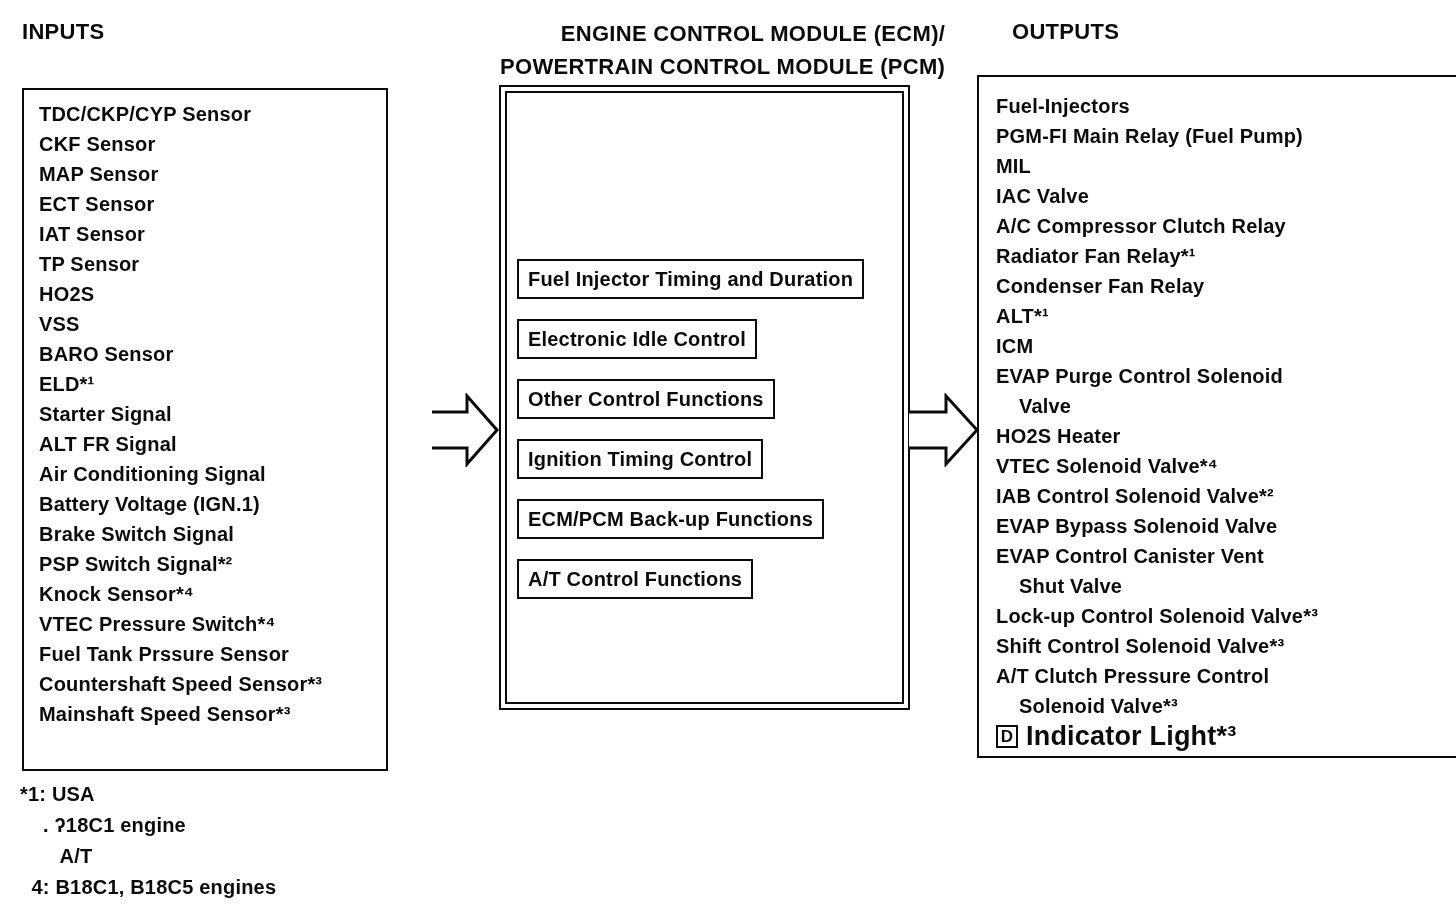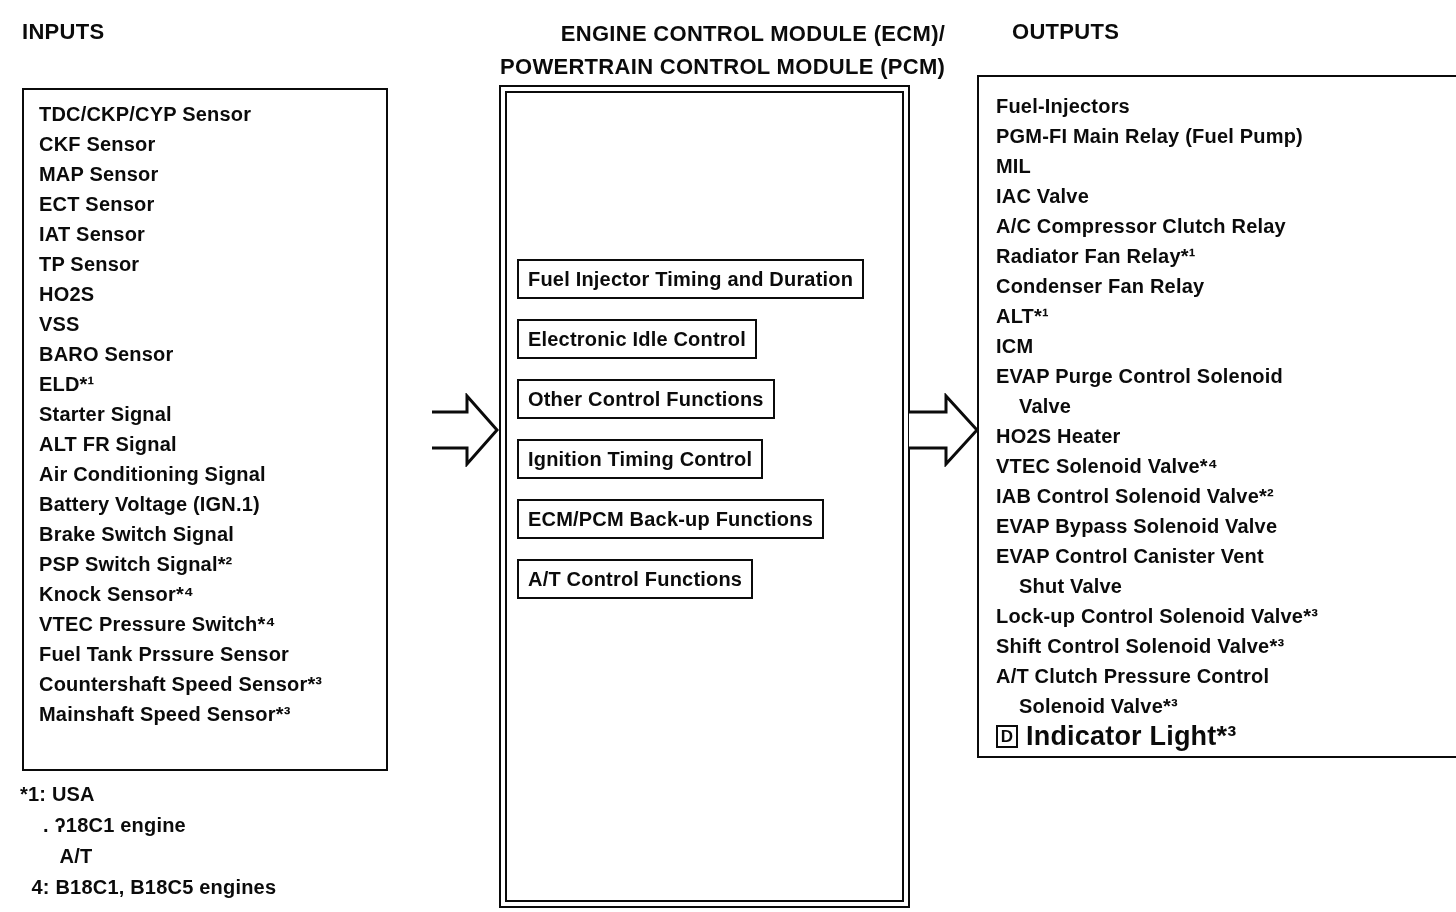--- a/index.html
+++ b/index.html
@@ -16,21 +16,21 @@
 
   .hdr { position: absolute; font-size: 22px; letter-spacing: 0.3px; white-space: pre; }
   #hdr-inputs  { left: 22px;  top: 19px; }
   #hdr-ecm     { left: 500px; top: 17px; line-height: 33px; text-align: right; }
   #hdr-outputs { left: 1012px; top: 19px; }
 
   .panel { position: absolute; border: 2px solid #0b0b0b; background: #ffffff; }
   #panel-inputs  { left: 22px;  top: 88px; width: 366px; height: 683px; padding: 9px 6px 0 15px; }
   #panel-outputs { left: 977px; top: 75px; width: 489px; height: 683px; padding: 14px 4px 0 17px; }
 
-  #panel-ecm-outer { left: 499px; top: 85px; width: 411px; height: 823px; border: 2px solid #0b0b0b; padding: 4px; position: absolute; background:#fff; }
+  #panel-ecm-outer { left: 499px; top: 85px; width: 411px; height: 625px; border: 2px solid #0b0b0b; padding: 4px; position: absolute; background:#fff; }
   #panel-ecm-inner { border: 2px solid #0b0b0b; width: 100%; height: 100%; padding: 166px 6px 0 10px; }
 
   .line { font-size: 20px; line-height: 30px; white-space: pre; letter-spacing: 0.2px; }
 
   .fn-box {
     display: table;
     border: 2px solid #0b0b0b;
     padding: 5px 9px;
     margin-bottom: 20px;
     font-size: 20px;

